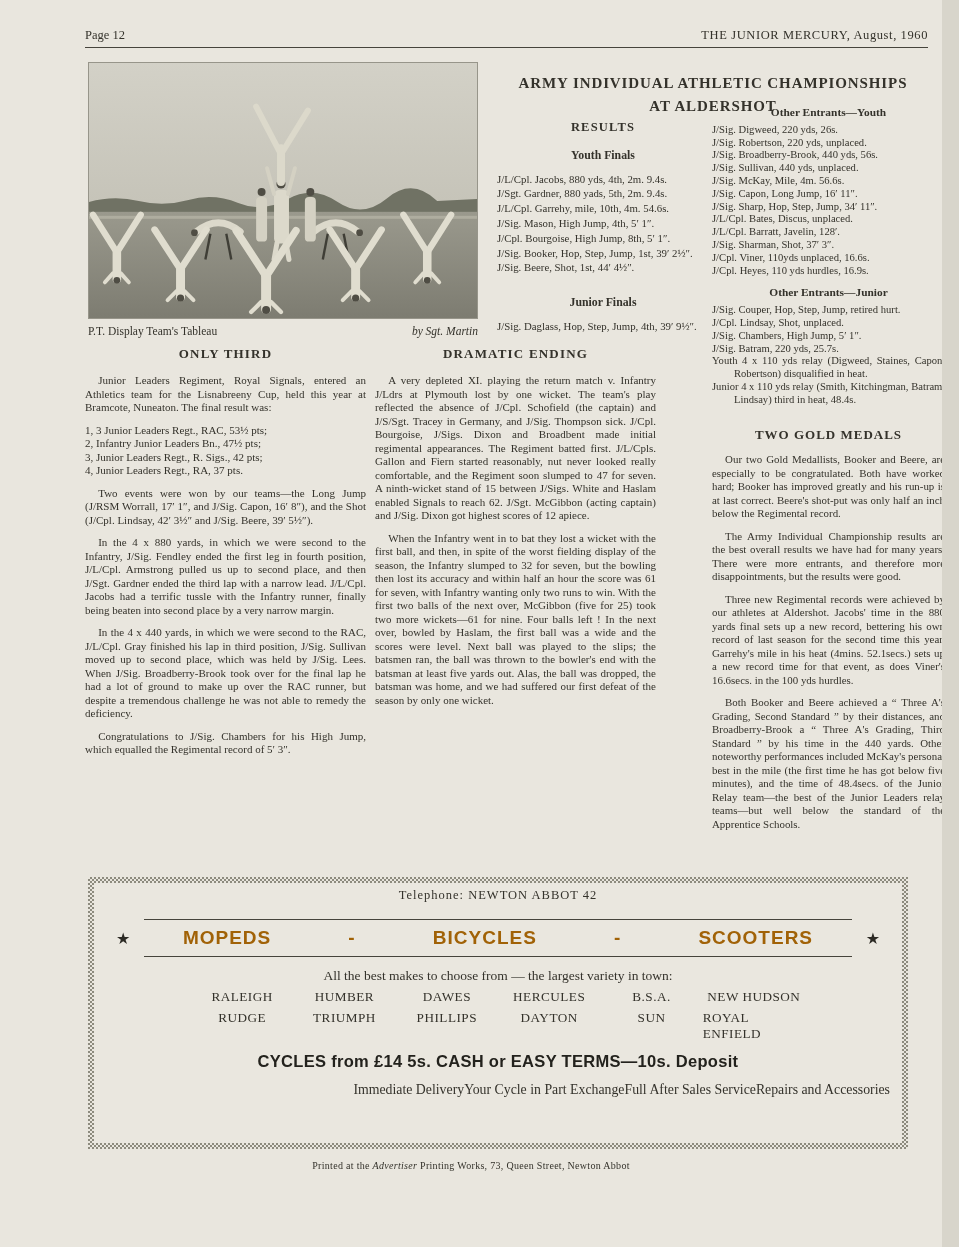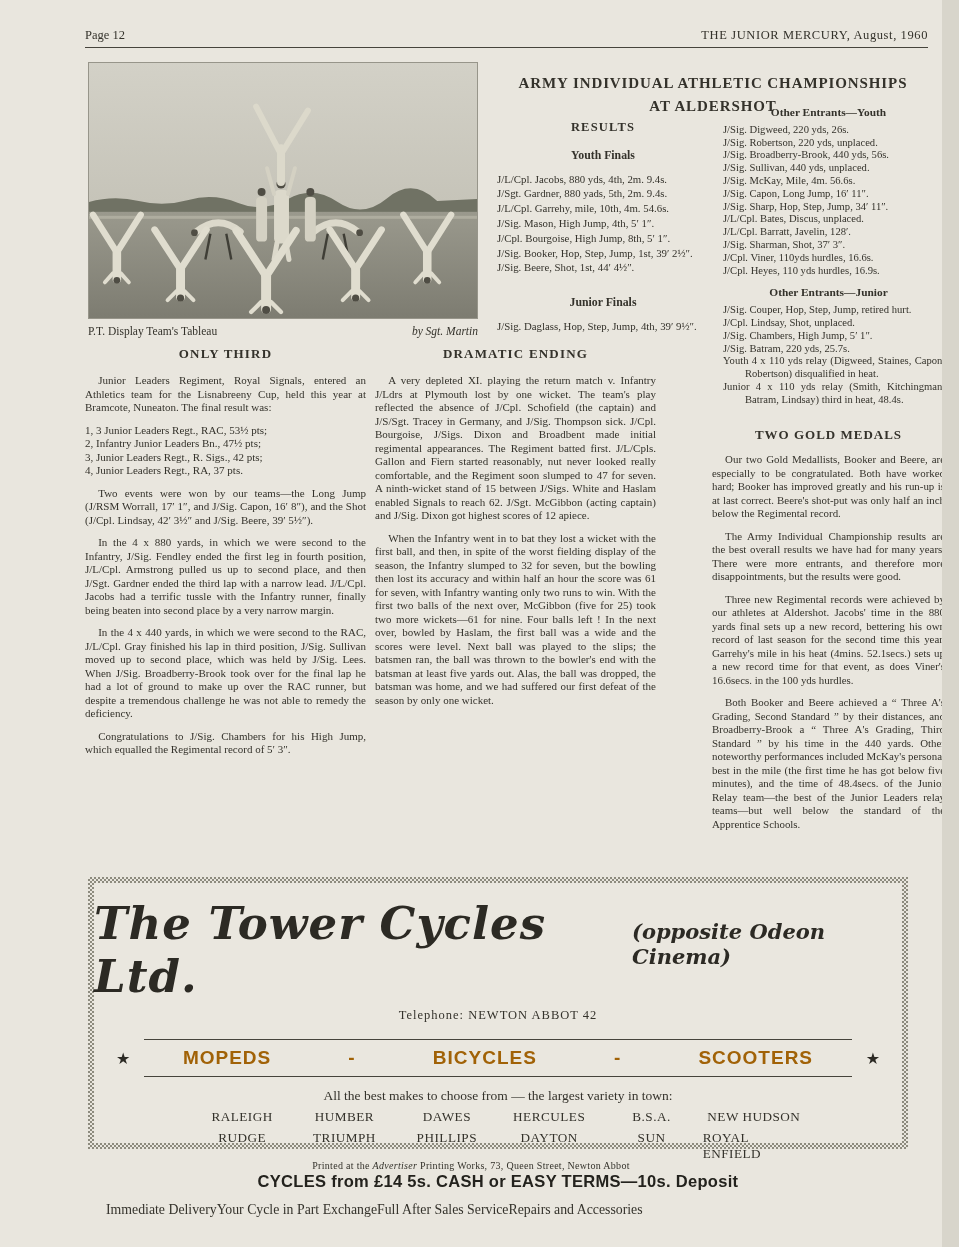--- a/index.html
+++ b/index.html
@@ -24,21 +24,21 @@
   
   .col-results{position:absolute;left:497px;top:120px;width:212px;font-size:10.8px;line-height:14.8px;}
   .col-results .title{text-align:center;font-weight:bold;font-size:12.5px;letter-spacing:1.2px;margin:0 0 13px;}
   .col-results .sub{text-align:center;font-weight:bold;font-size:11.8px;margin:0 0 9px;}
   .entry{padding-left:30px;text-indent:-30px;text-align:justify;margin:0;}
   .junior-block{margin-top:20px;}
 
   
   .col-right{position:absolute;left:712px;top:106px;width:233px;font-size:10.6px;line-height:12.8px;}
   .col-right .sub{text-align:center;font-weight:bold;font-size:11.4px;margin:0 0 5px;}
-  .col-right .entry{padding-left:22px;text-indent:-22px;margin-left:11px;}
+  .col-right .entry{padding-left:22px;text-indent:-22px;}
   .col-right .junior-head{margin-top:9px;text-align:center;}
   .gold-head{text-align:center;font-weight:bold;font-size:13px;letter-spacing:1px;margin:22px 0 12px;}
   .para{font-size:10.9px;line-height:13.5px;text-align:justify;text-indent:1.2em;margin:0 0 9px;}
 
   
   .col-a{position:absolute;left:85px;top:346px;width:281px;}
   .col-b{position:absolute;left:375px;top:346px;width:281px;}
   .art-head{text-align:center;font-weight:bold;font-size:13px;letter-spacing:1.2px;margin:0 0 12px;}
   .col-a .para,.col-b .para{font-size:11px;line-height:13.5px;}
   .standing{font-size:11px;line-height:13.5px;text-align:justify;margin:0;}
@@ -56,21 +56,21 @@
   .ad-cats{display:flex;align-items:center;margin:16px 8px 0;}
   .ad-star{font-size:16px;padding:0 14px;color:#2c2a24;}
   .ad-cats-mid{flex:1;border-top:1.5px solid #46443c;border-bottom:1.5px solid #46443c;height:36px;
                display:flex;justify-content:space-around;align-items:center;
                font-family:"Liberation Sans","DejaVu Sans",sans-serif;font-weight:bold;font-size:19px;letter-spacing:1px;color:#a16207;}
   .ad-tagline{text-align:center;font-size:13.5px;margin-top:11px;}
   .ad-brands{width:76%;margin:5px auto 0;display:grid;grid-template-columns:repeat(6,1fr);
              row-gap:5px;justify-items:center;font-size:13.2px;letter-spacing:.5px;}
   .ad-terms{text-align:center;font-family:"Liberation Sans","DejaVu Sans",sans-serif;font-weight:bold;
             font-size:16.5px;letter-spacing:.3px;margin-top:10px;color:#23221d;}
-  .ad-services{display:flex;justify-content:flex-start;margin:11px 12px 0;font-size:13.8px;}
+  .ad-services{display:flex;justify-content:flex-end;margin:11px 12px 0;font-size:13.8px;}
 
   
   .footer{position:absolute;left:0;right:0;top:1160px;text-align:center;font-size:10px;letter-spacing:.3px;}
   .footer .it{font-style:italic;}
 </style>
 </head>
 <body>
 
 <div class="page">
 
@@ -197,21 +197,21 @@
     <p class="entry">J/Sig. Digweed, 220 yds, 26s.</p>
     <p class="entry">J/Sig. Robertson, 220 yds, unplaced.</p>
     <p class="entry">J/Sig. Broadberry-Brook, 440 yds, 56s.</p>
     <p class="entry">J/Sig. Sullivan, 440 yds, unplaced.</p>
     <p class="entry">J/Sig. McKay, Mile, 4m. 56.6s.</p>
     <p class="entry">J/Sig. Capon, Long Jump, 16′ 11″.</p>
     <p class="entry">J/Sig. Sharp, Hop, Step, Jump, 34′ 11″.</p>
     <p class="entry">J/L/Cpl. Bates, Discus, unplaced.</p>
     <p class="entry">J/L/Cpl. Barratt, Javelin, 128′.</p>
     <p class="entry">J/Sig. Sharman, Shot, 37′ 3″.</p>
-    <p class="entry">J/Cpl. Viner, 110yds hurdles, 16.6s.</p>
+    <p class="entry">J/Cpl. Viner, 110yds unplaced, 16.6s.</p>
     <p class="entry">J/Cpl. Heyes, 110 yds hurdles, 16.9s.</p>
     <div class="sub junior-head">Other Entrants—Junior</div>
     <p class="entry">J/Sig. Couper, Hop, Step, Jump, retired hurt.</p>
     <p class="entry">J/Cpl. Lindsay, Shot, unplaced.</p>
     <p class="entry">J/Sig. Chambers, High Jump, 5′ 1″.</p>
     <p class="entry">J/Sig. Batram, 220 yds, 25.7s.</p>
     <p class="entry">Youth 4 x 110 yds relay (Digweed, Staines, Capon, Robertson) disqualified in heat.</p>
     <p class="entry">Junior 4 x 110 yds relay (Smith, Kitchingman, Batram, Lindsay) third in heat, 48.4s.</p>
 
     <div class="gold-head">TWO GOLD MEDALS</div>
@@ -237,24 +237,20 @@
   </div>
 
   <div class="col-b">
     <div class="art-head">DRAMATIC ENDING</div>
     <p class="para">A very depleted XI. playing the return match v. Infantry J/Ldrs at Plymouth lost by one wicket.  The team's play reflected the absence of J/Cpl. Schofield (the captain) and J/S/Sgt. Tracey in Germany, and J/Sig. Thompson sick.  J/Cpl. Bourgoise, J/Sigs. Dixon and Broadbent made initial regimental appearances.  The Regiment batted first.  J/L/Cpls. Gallon and Fiern started reasonably, nut never looked really comfortable, and the Regiment soon slumped to 47 for seven.  A ninth-wicket stand of 15 between J/Sigs. White and Haslam enabled Signals to reach 62.  J/Sgt. McGibbon (acting captain) and J/Sig. Dixon got highest scores of 12 apiece.</p>
     <p class="para">When the Infantry went in to bat they lost a wicket with the first ball, and then, in spite of the worst fielding display of the season, the Infantry slumped to 32 for seven, but the bowling then lost its accuracy and within half an hour the score was 61 for seven, with Infantry wanting only two runs to win.  With the first two balls of the next over, McGibbon (five for 25) took two more wickets—61 for nine.  Four balls left !  In the next over, bowled by Haslam, the first ball was a wide and the scores were level.  Next ball was played to the slips; the batsmen ran, the ball was thrown to the bowler's end with the batsman at least five yards out.  Alas, the ball was dropped, the batsman was home, and we had suffered our first defeat of the season by only one wicket.</p>
   </div>
 
   <div class="ad-box">
     <div class="ad-inner">
-      <div class="ad-title-row">
-        <span class="ad-title">The Tower Cycles Ltd.</span>
-        <span class="ad-subtitle">(opposite Odeon Cinema)</span>
-      </div>
       <div class="ad-phone">Telephone: NEWTON ABBOT 42</div>
       <div class="ad-cats">
         <span class="ad-star">★</span>
         <div class="ad-cats-mid">
           <span>MOPEDS</span>
           <span>-</span>
           <span>BICYCLES</span>
           <span>-</span>
           <span>SCOOTERS</span>
         </div>

